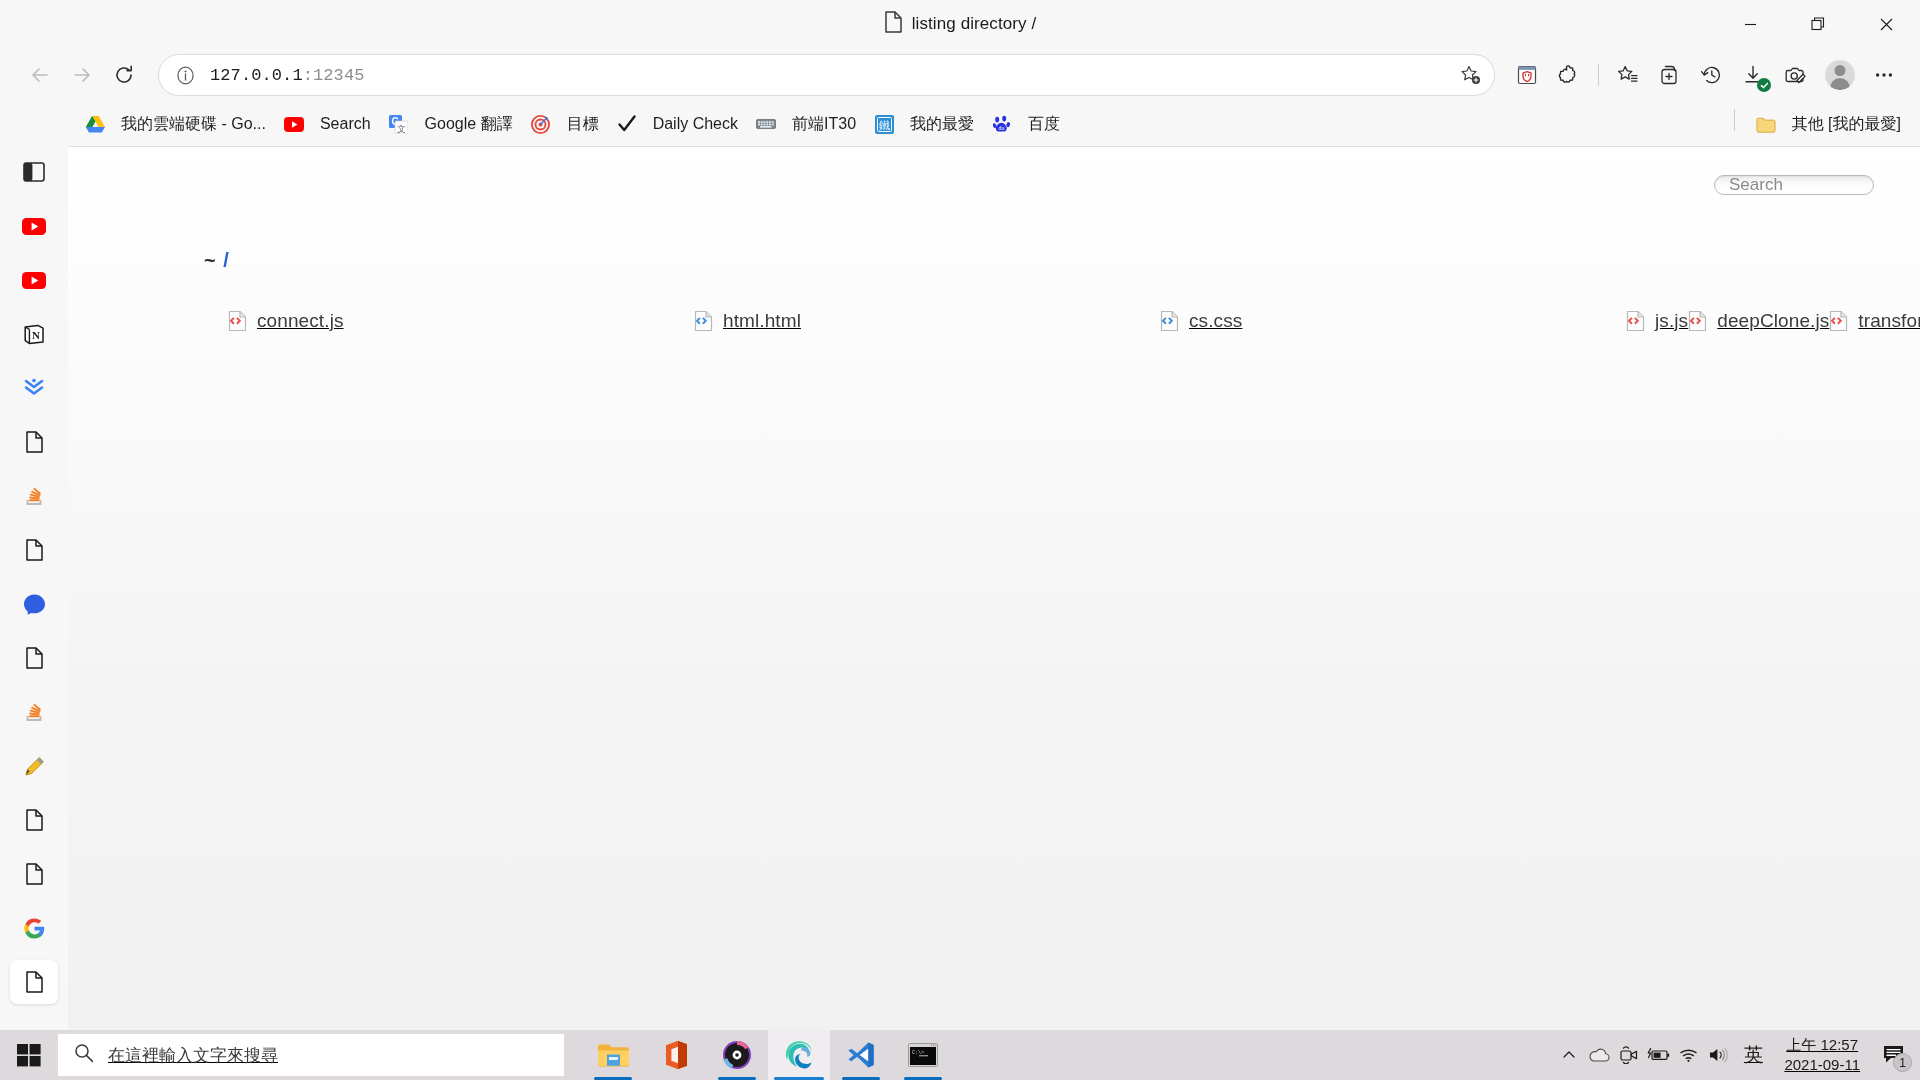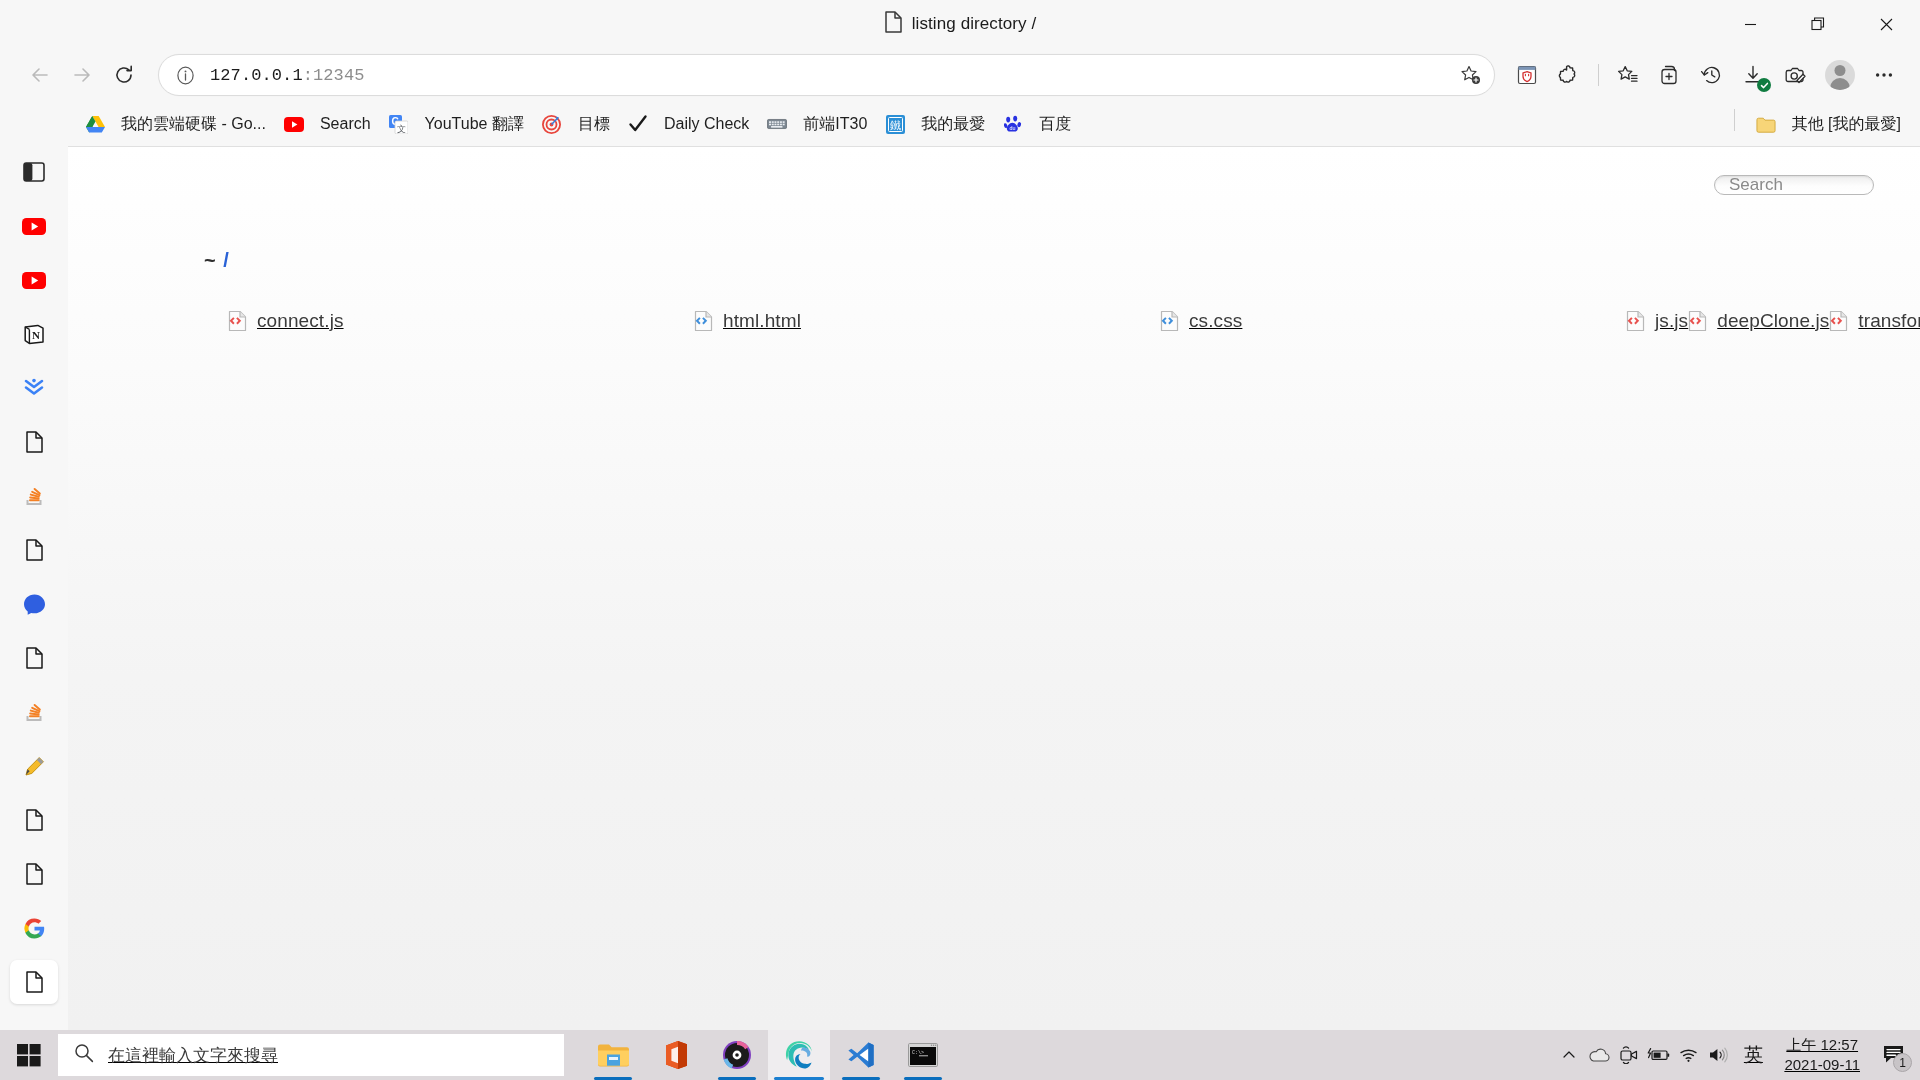--- a/index.html
+++ b/index.html
@@ -427,21 +427,21 @@
 
     <div class="bm">
       <span class="bm-ico">
         <svg width="19" height="19" viewBox="0 0 19 19">
           <rect x="0" y="0" width="13" height="13" rx="1.6" fill="#4285f4"></rect>
           <text x="6.5" y="10" font-family="Liberation Sans, sans-serif" font-size="10" font-weight="bold" fill="#fff" text-anchor="middle">G</text>
           <rect x="6" y="6" width="13" height="13" rx="1.6" fill="#ffffff" stroke="#d0d0d0" stroke-width=".8"></rect>
           <text x="12.4" y="16.5" font-family="Liberation Sans, sans-serif" font-size="9" fill="#5f6368" text-anchor="middle">文</text>
         </svg>
       </span>
-      <span>YouTube 翻譯</span>
+      <span>Google 翻譯</span>
     </div>
 
     <div class="bm">
       <span class="bm-ico">
         <svg width="19" height="19" viewBox="0 0 19 19">
           <circle cx="9.5" cy="9.5" r="8.6" fill="none" stroke="#e8453c" stroke-width="1.8"></circle>
           <circle cx="9.5" cy="9.5" r="5" fill="none" stroke="#e8453c" stroke-width="1.8"></circle>
           <circle cx="9.5" cy="9.5" r="1.9" fill="#e8453c"></circle>
           <path d="M9.5 9.5 L15.5 3.2" stroke="#3b7dd8" stroke-width="1.6"></path>
           <path d="M13.6 1.4 L16.8 2.2 L15.8 5.2 Z" fill="#3b7dd8"></path>

